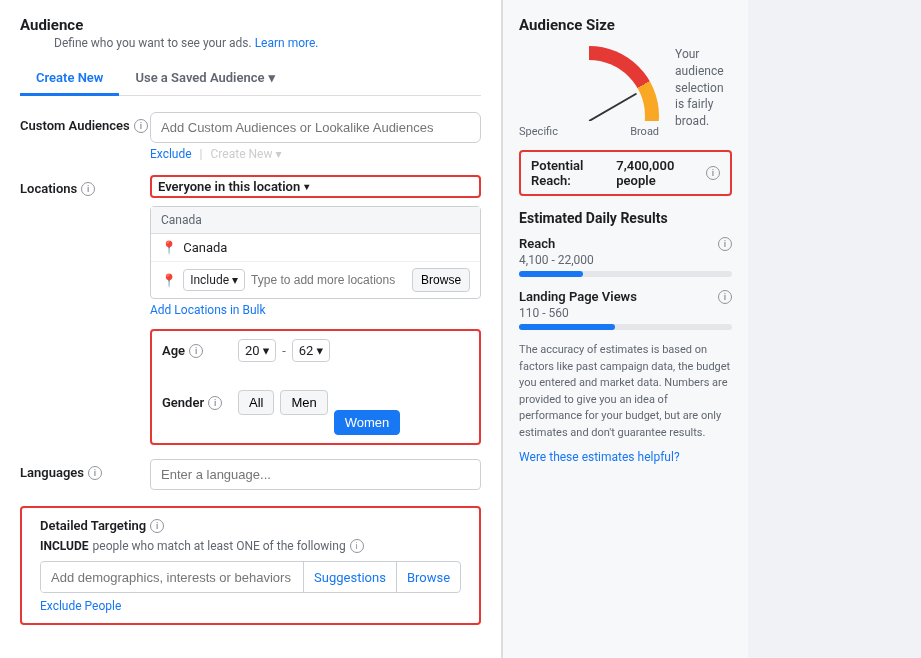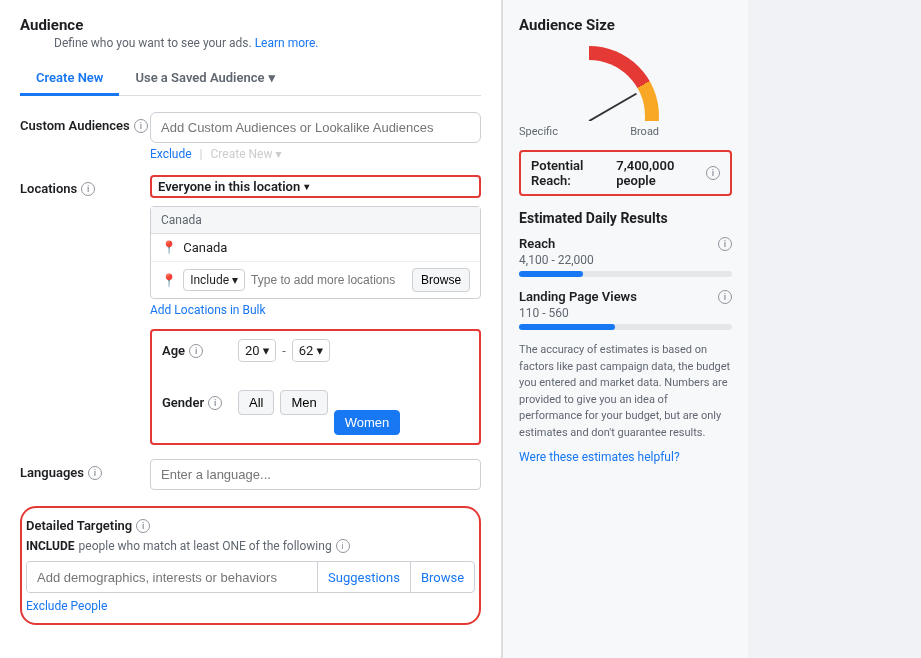--- a/index.html
+++ b/index.html
@@ -54,21 +54,21 @@
     .age-dash { color: #606770; }
     .gender-row { display: flex; align-items: center; gap: 6px; }
     .gender-label { font-size: 13px; font-weight: 600; width: 70px; display: flex; align-items: center; gap: 4px; }
     .gender-btn { border: 1px solid #ccd0d5; border-radius: 4px; padding: 4px 10px; font-size: 13px; background: #f5f6f7; cursor: pointer; }
     .gender-btn.active { background: #1877f2; color: #fff; border-color: #1877f2; margin-top: 40px; }
 
     
     .languages-input { width: 100%; border: 1px solid #ccd0d5; border-radius: 4px; padding: 7px 10px; font-size: 13px; color: #90949c; background: #fff; }
 
     
-    .detailed-targeting-box { border: 2px solid #e53935; border-radius: 16px; padding: 10px 4px; margin-top: 16px; }
+    .detailed-targeting-box { border: 2px solid #e53935; border-radius: 4px; padding: 10px 18px; margin-top: 16px; }
     .dt-header { font-size: 13px; font-weight: 600; display: flex; align-items: center; gap: 4px; margin-bottom: 6px; }
     .dt-include-text { font-size: 12px; color: #606770; display: flex; align-items: center; gap: 4px; margin-bottom: 8px; }
     .dt-include-text strong { color: #1c1e21; }
     .dt-input-row { display: flex; align-items: center; border: 1px solid #ccd0d5; border-radius: 4px; background: #fff; overflow: hidden; }
     .dt-text-input { flex: 1; border: none; outline: none; padding: 7px 10px; font-size: 13px; color: #90949c; }
     .dt-divider { width: 1px; background: #ccd0d5; height: 30px; }
     .dt-suggestions { padding: 4px 10px; font-size: 13px; color: #1877f2; cursor: pointer; }
     .dt-browse { padding: 4px 10px; font-size: 13px; color: #1877f2; cursor: pointer; }
     .exclude-link { font-size: 12px; color: #1877f2; text-decoration: none; display: block; margin-top: 6px; }
 
@@ -240,20 +240,21 @@
         <div class="gauge-wrapper">
           <div class="gauge-bg"></div>
           <div class="gauge-inner"></div>
           <div class="gauge-needle"></div>
         </div>
         <div class="gauge-labels">
           <span>Specific</span>
           <span>Broad</span>
         </div>
       </div>
+      <div class="gauge-description">Your audience selection is fairly broad.</div>
     </div>
 
     
     <div class="potential-reach-box">
       <span>Potential Reach:</span>
       <span>7,400,000 people</span>
       <span class="info-icon">i</span>
     </div>
 
     

